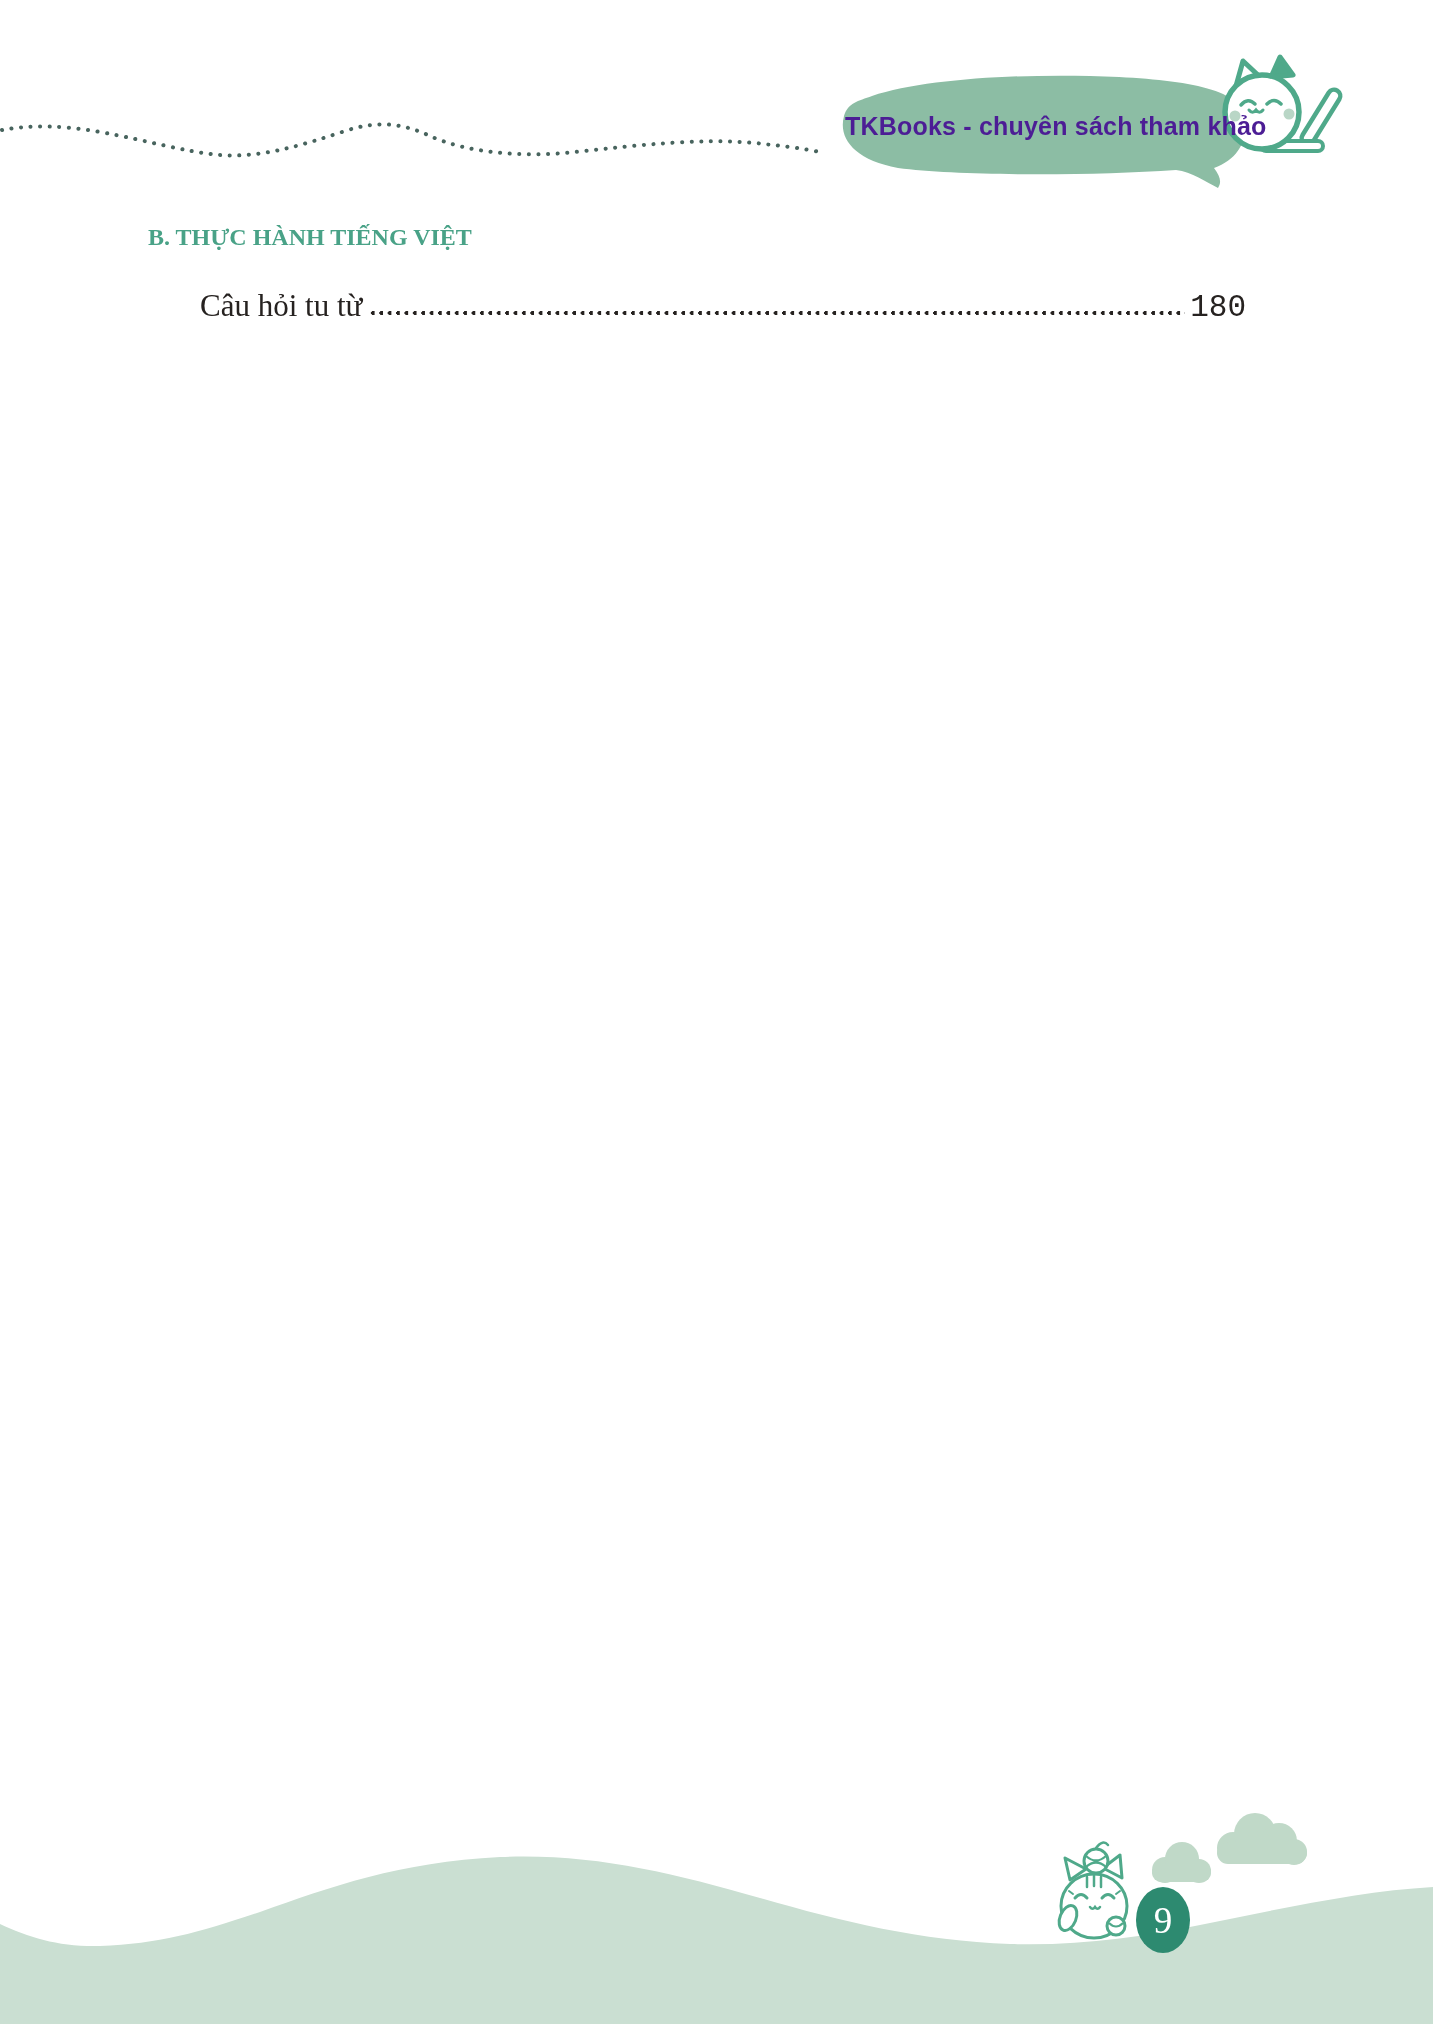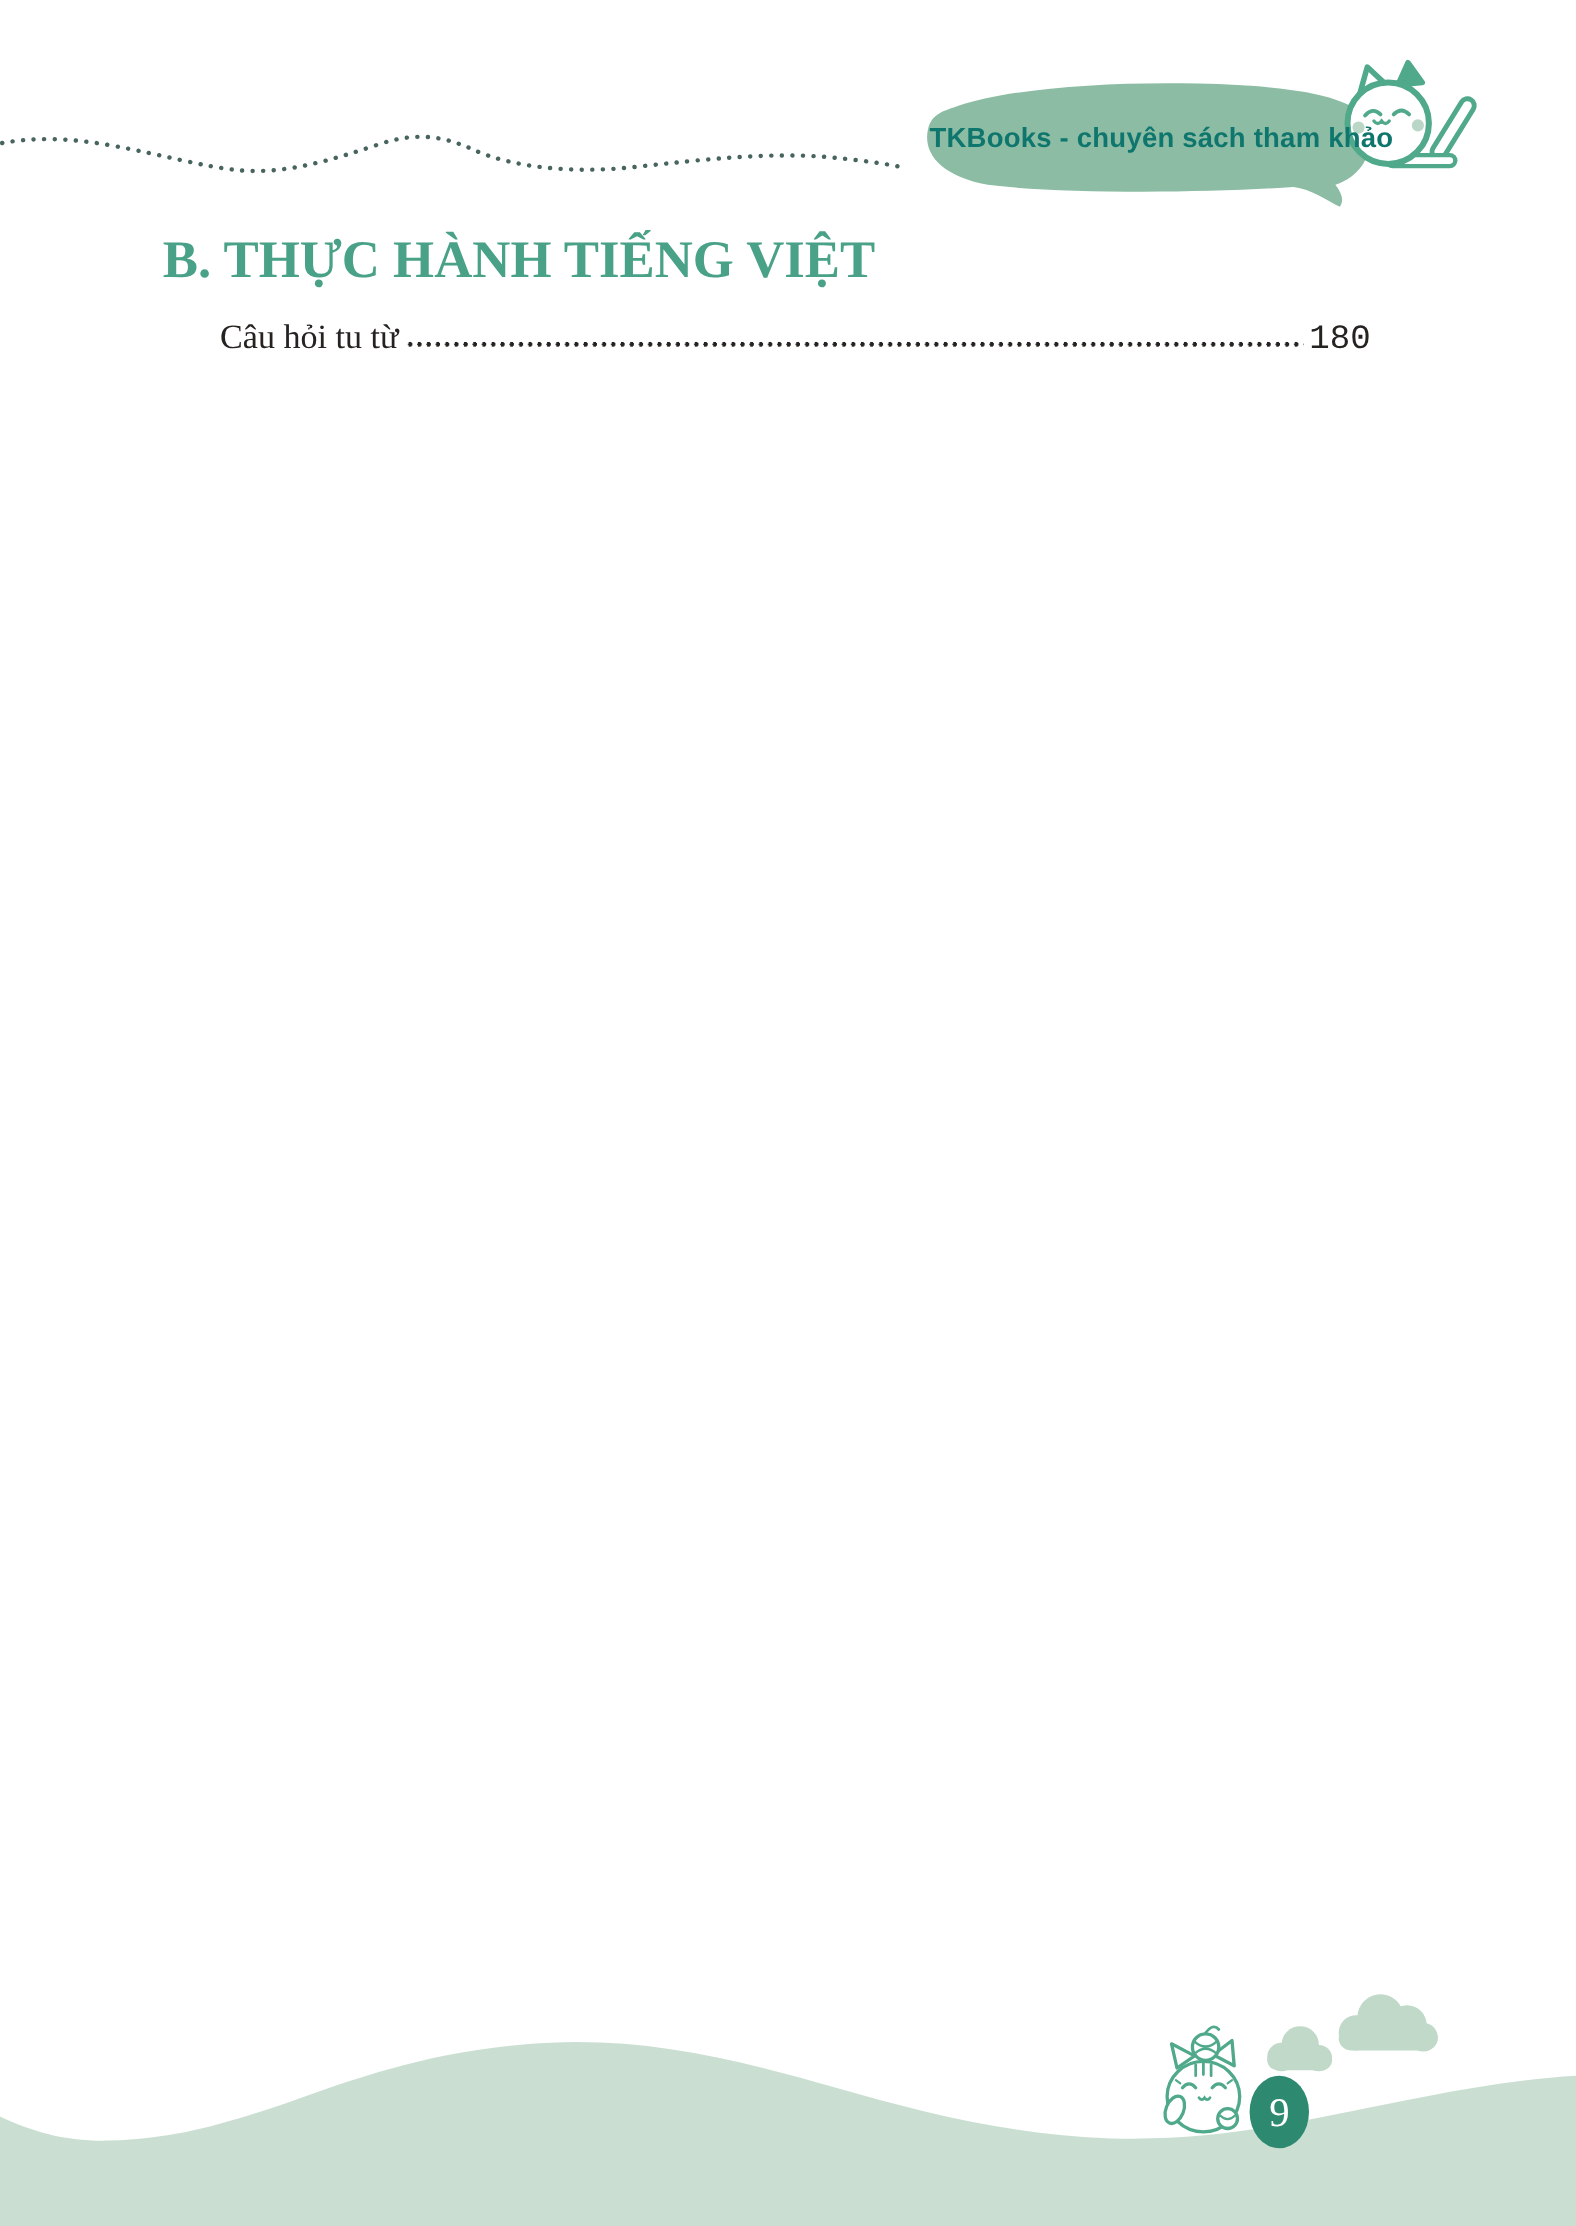--- a/index.html
+++ b/index.html
@@ -12,29 +12,29 @@
     font-family:"Liberation Serif", serif;
     color:#262220;
   }
   
   .header-art{position:absolute;top:0;left:0;}
   .banner-text{
     position:absolute;left:845px;top:110px;width:345px;
     text-align:left;
     font-family:"Liberation Sans", sans-serif;
     font-weight:bold;font-size:25px;line-height:32px;
-    color:#0f766e;letter-spacing:0.2px;
+    color:#4c1d95;letter-spacing:0.2px;
     white-space:nowrap;
   }
   
   .toc{
     position:absolute;left:148px;top:212px;width:1098px;
   }
   .section-heading{
-    font-size:48px;line-height:50px;font-weight:bold;
+    font-size:24px;line-height:50px;font-weight:bold;
     color:#49a287;
     margin:36px 0 14px 0;
   }
   .section-heading:first-child{margin-top:0;}
   .entry{margin:0;}
   .entry-row{
     display:flex;align-items:baseline;
     font-size:31px;line-height:60px;text-align:right;
   }
   .entry.indent .entry-row:first-child{padding-left:52px;}

